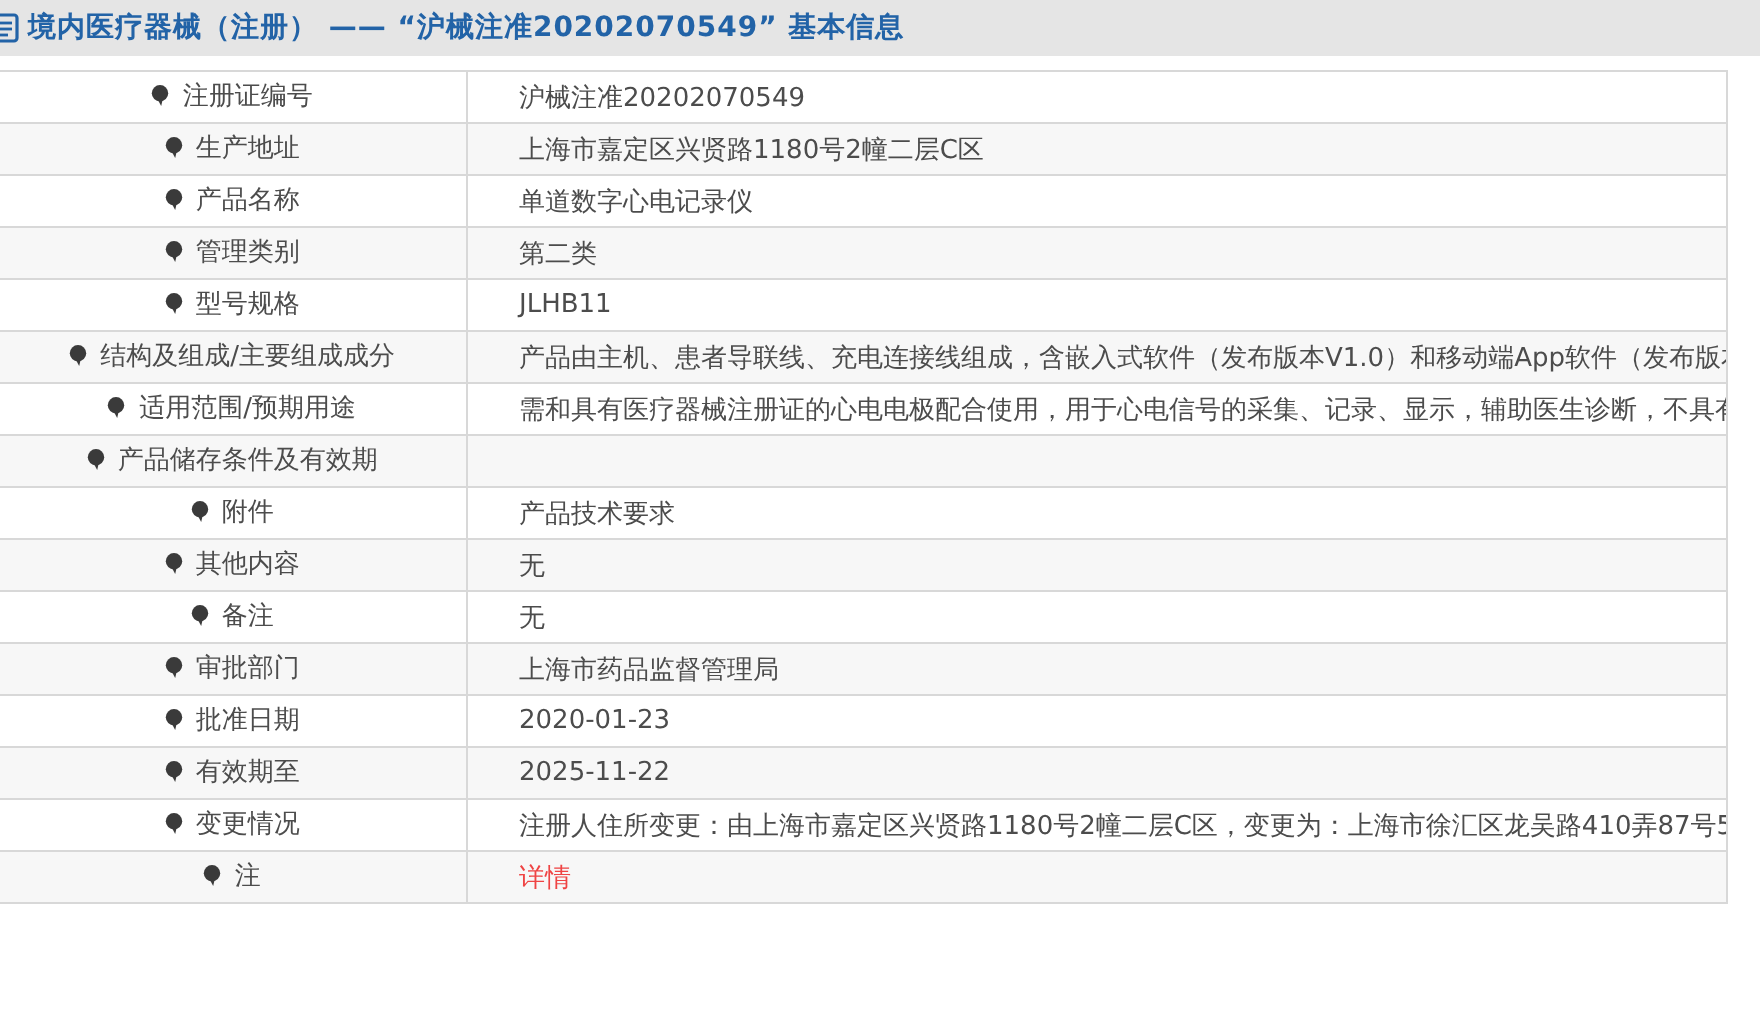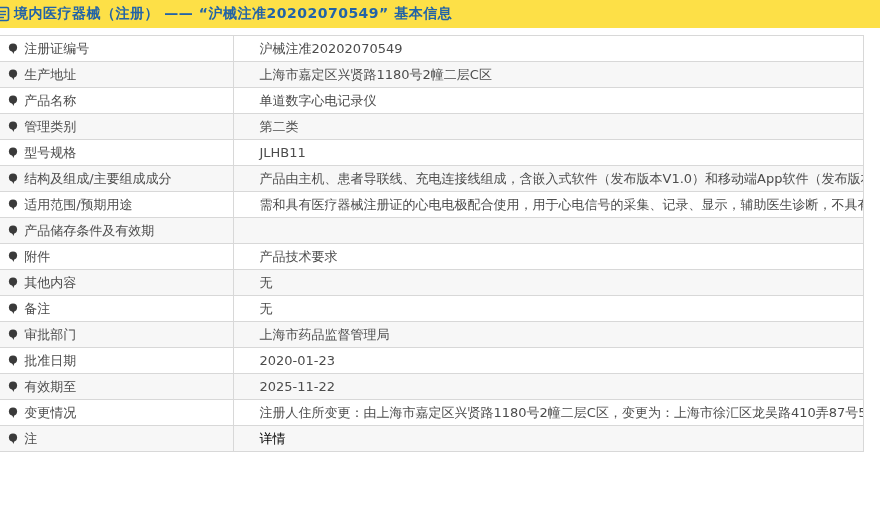--- a/index.html
+++ b/index.html
@@ -4,21 +4,21 @@
 <style>
   * { box-sizing: border-box; margin: 0; padding: 0; }
   html, body {
     width: 880px; height: 507px;
     background: #ffffff;
     font-family: "DejaVu Sans", "Liberation Sans", sans-serif;
     overflow: hidden;
   }
   .header-bar {
     width: 880px; height: 28px;
-    background: #fde047;
+    background: #e5e5e5;
     display: flex; align-items: center;
     padding-left: 0;
     overflow: hidden;
   }
   .header-icon {
     display: inline-flex; align-items: center;
     margin-left: -4px; margin-right: 4px;
     flex: 0 0 auto;
   }
   .page-title {
@@ -41,28 +41,28 @@
     font-size: 13px;
     font-weight: normal;
     color: #4c4c4c;
     padding: 3px 8px;
     vertical-align: middle;
     white-space: nowrap;
     overflow: hidden;
   }
   .info-table th {
     width: 233px;
-    text-align: left;
+    text-align: center;
     padding-right: 9px;
   }
   .info-table td { padding-left: 26px; }
   .info-table tr:nth-child(even) { background: #f7f7f7; }
   .info-table tr:nth-child(odd)  { background: #ffffff; }
   .value-link {
-    color: #000000;
+    color: #ef4444;
     text-decoration: none;
     cursor: pointer;
   }
   .label-icon {
     display: inline-block;
     vertical-align: -2px;
     margin-right: 2px;
   }
 </style>
 </head>

